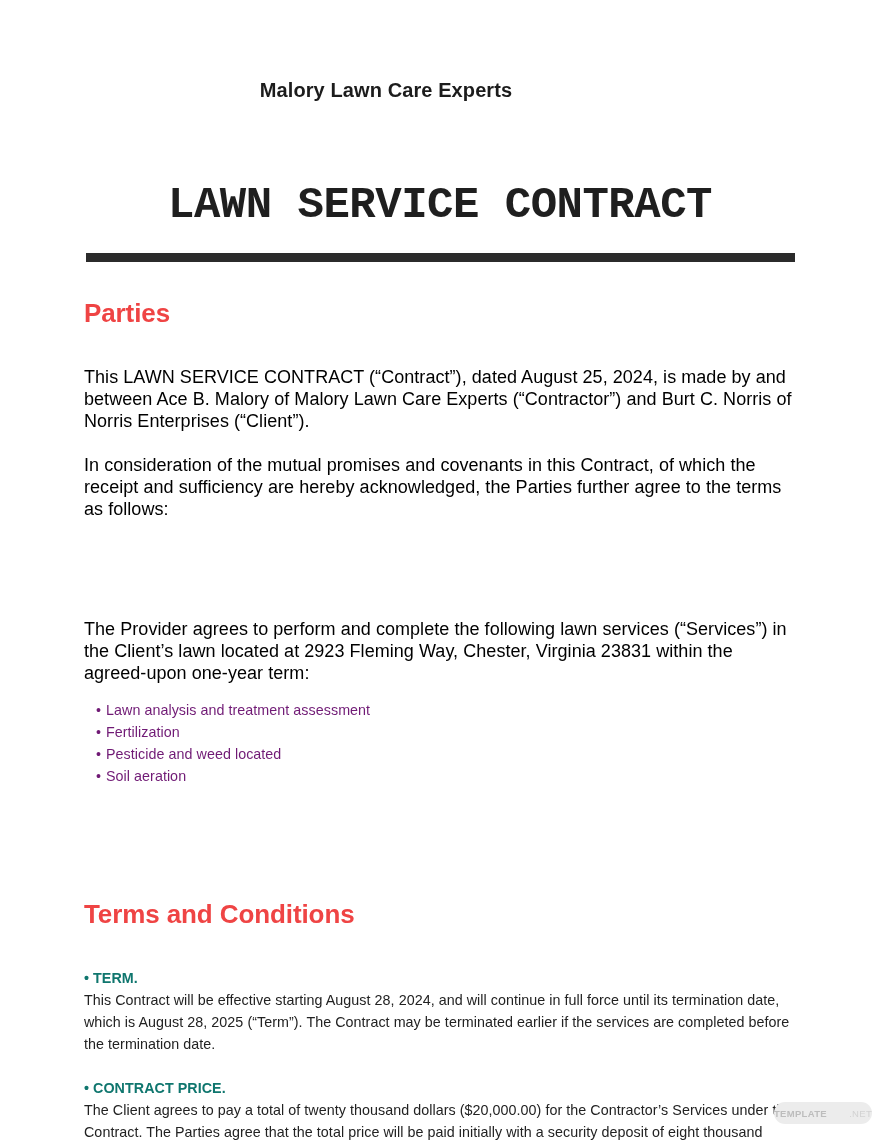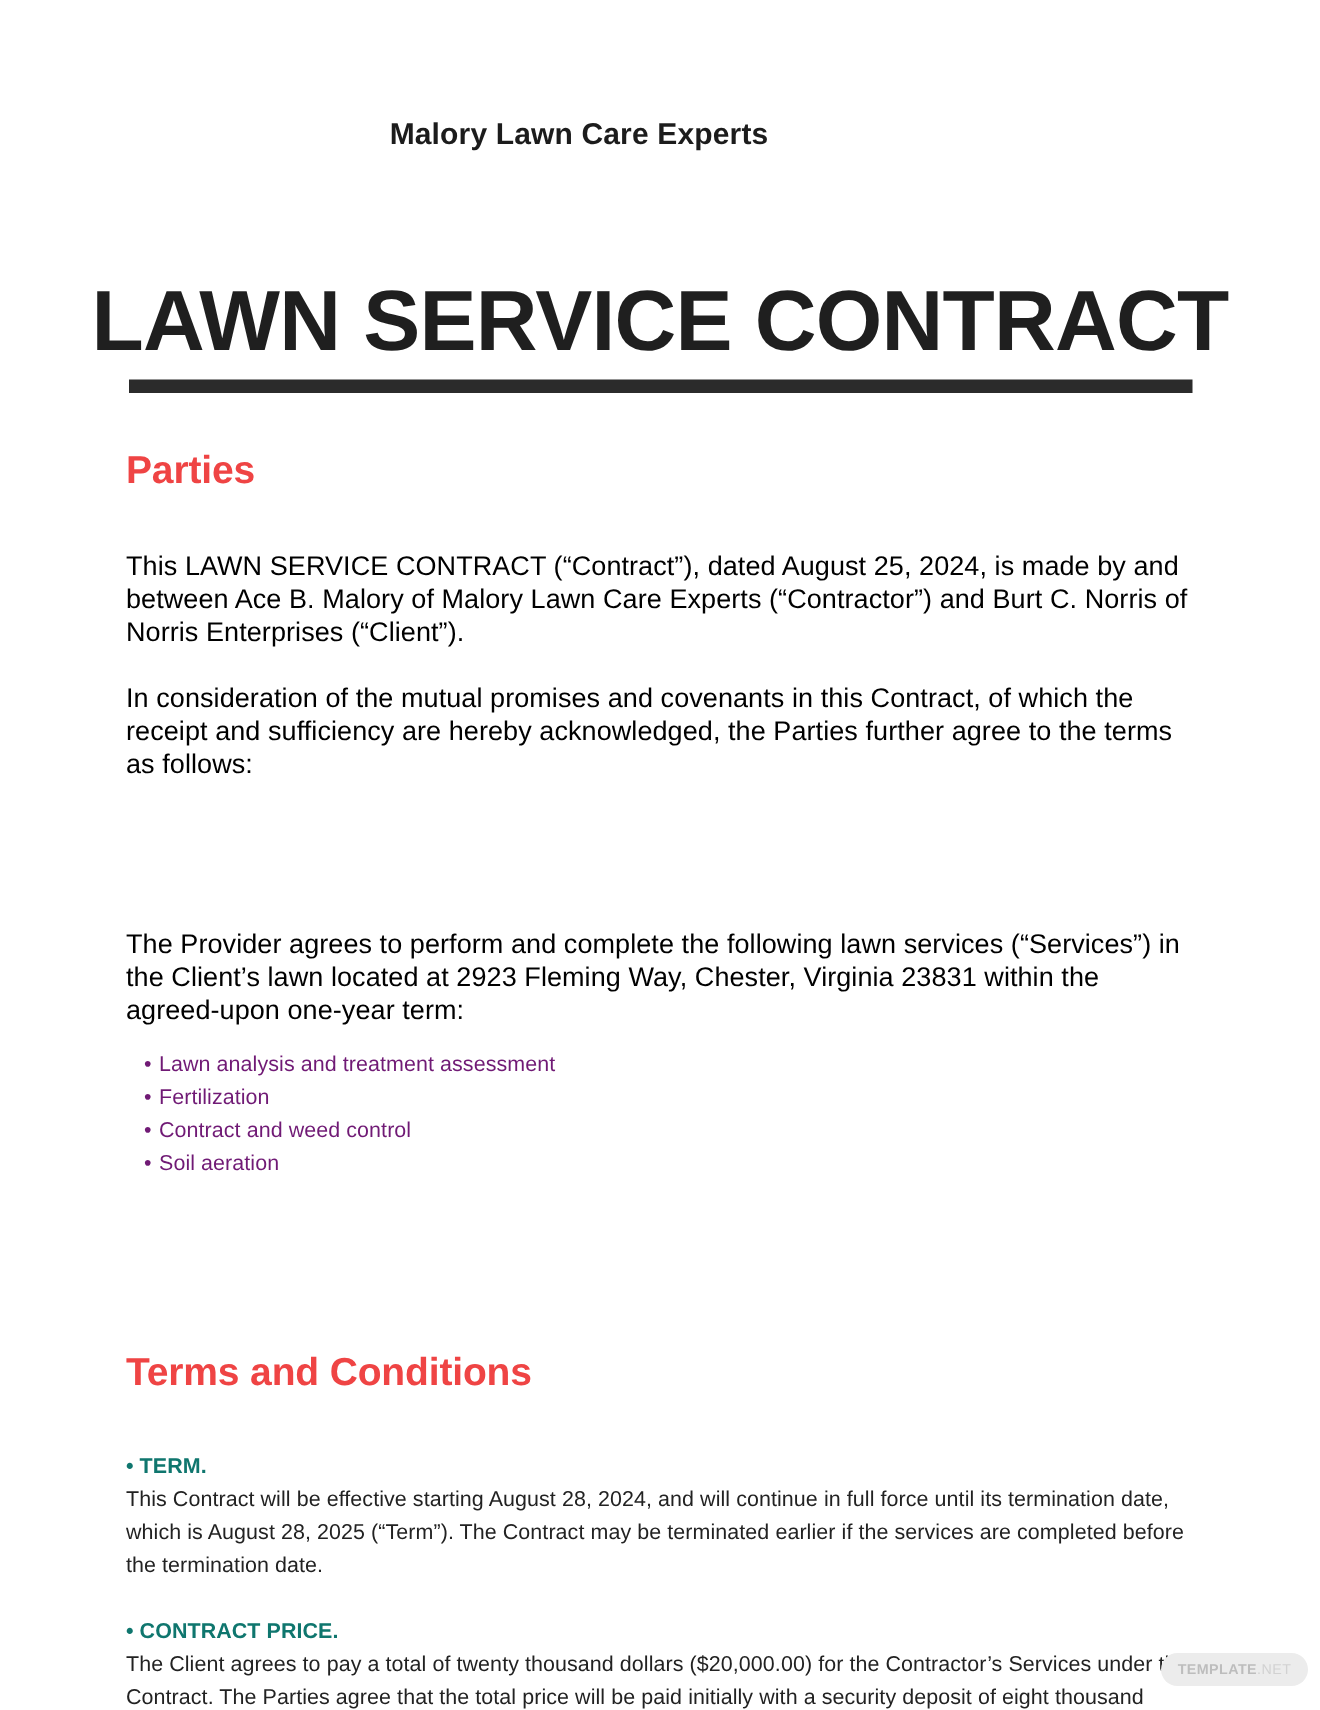--- a/index.html
+++ b/index.html
@@ -39,26 +39,27 @@
     color: #1c1c1c;
     line-height: 28px;
   }
 
   .doc-title {
     position: absolute;
     top: 143px;
     left: 0;
     width: 880px;
     text-align: center;
-    font-size: 57px;
+    font-size: 44px;
     font-weight: 700;
     letter-spacing: -0.5px;
     color: #1f1f1f;
     line-height: 66px;
     white-space: nowrap;
+    font-family: Liberation Mono, monospace;
   }
 
   .title-rule {
     position: absolute;
     top: 253px;
     left: 86px;
     width: 709px;
     height: 9px;
     background: #2b2b2b;
   }
@@ -132,21 +133,21 @@
   .watermark {
     position: absolute;
     right: 8px;
     bottom: 16px;
     width: 98px;
     height: 22px;
     border-radius: 11px;
     background: #ececec;
     display: flex;
     align-items: center;
-    justify-content: center;
+    justify-content: space-between;
     font-size: 9.5px;
     font-weight: 700;
     letter-spacing: 0.3px;
     color: #bdbdbd;
     pointer-events: none;
   }
   .watermark .wm-light { color: #d2d2d2; font-weight: 400; }
 </style>
 </head>
 <body>
@@ -169,21 +170,21 @@
 
     <div class="gap-section"></div>
 
     <div class="gap-after-heading"></div>
     <p class="body-text">The Provider agrees to perform and complete the following lawn services (“Services”) in the Client’s lawn located at 2923 Fleming Way, Chester, Virginia 23831 within the agreed-upon one-year term:</p>
     <div class="gap-list"></div>
 
     <ul class="service-list">
       <li><span class="bullet">•</span><span>Lawn analysis and treatment assessment</span></li>
       <li><span class="bullet">•</span><span>Fertilization</span></li>
-      <li><span class="bullet">•</span><span>Contract and weed control</span></li>
+      <li><span class="bullet">•</span><span>Pesticide and weed located</span></li>
       <li><span class="bullet">•</span><span>Soil aeration</span></li>
     </ul>
 
     <div class="gap-para"></div>
 
     <div class="gap-section-big"></div>
 
     <h2 class="section-heading">Terms and Conditions</h2>
     <div class="gap-after-heading"></div>
 

